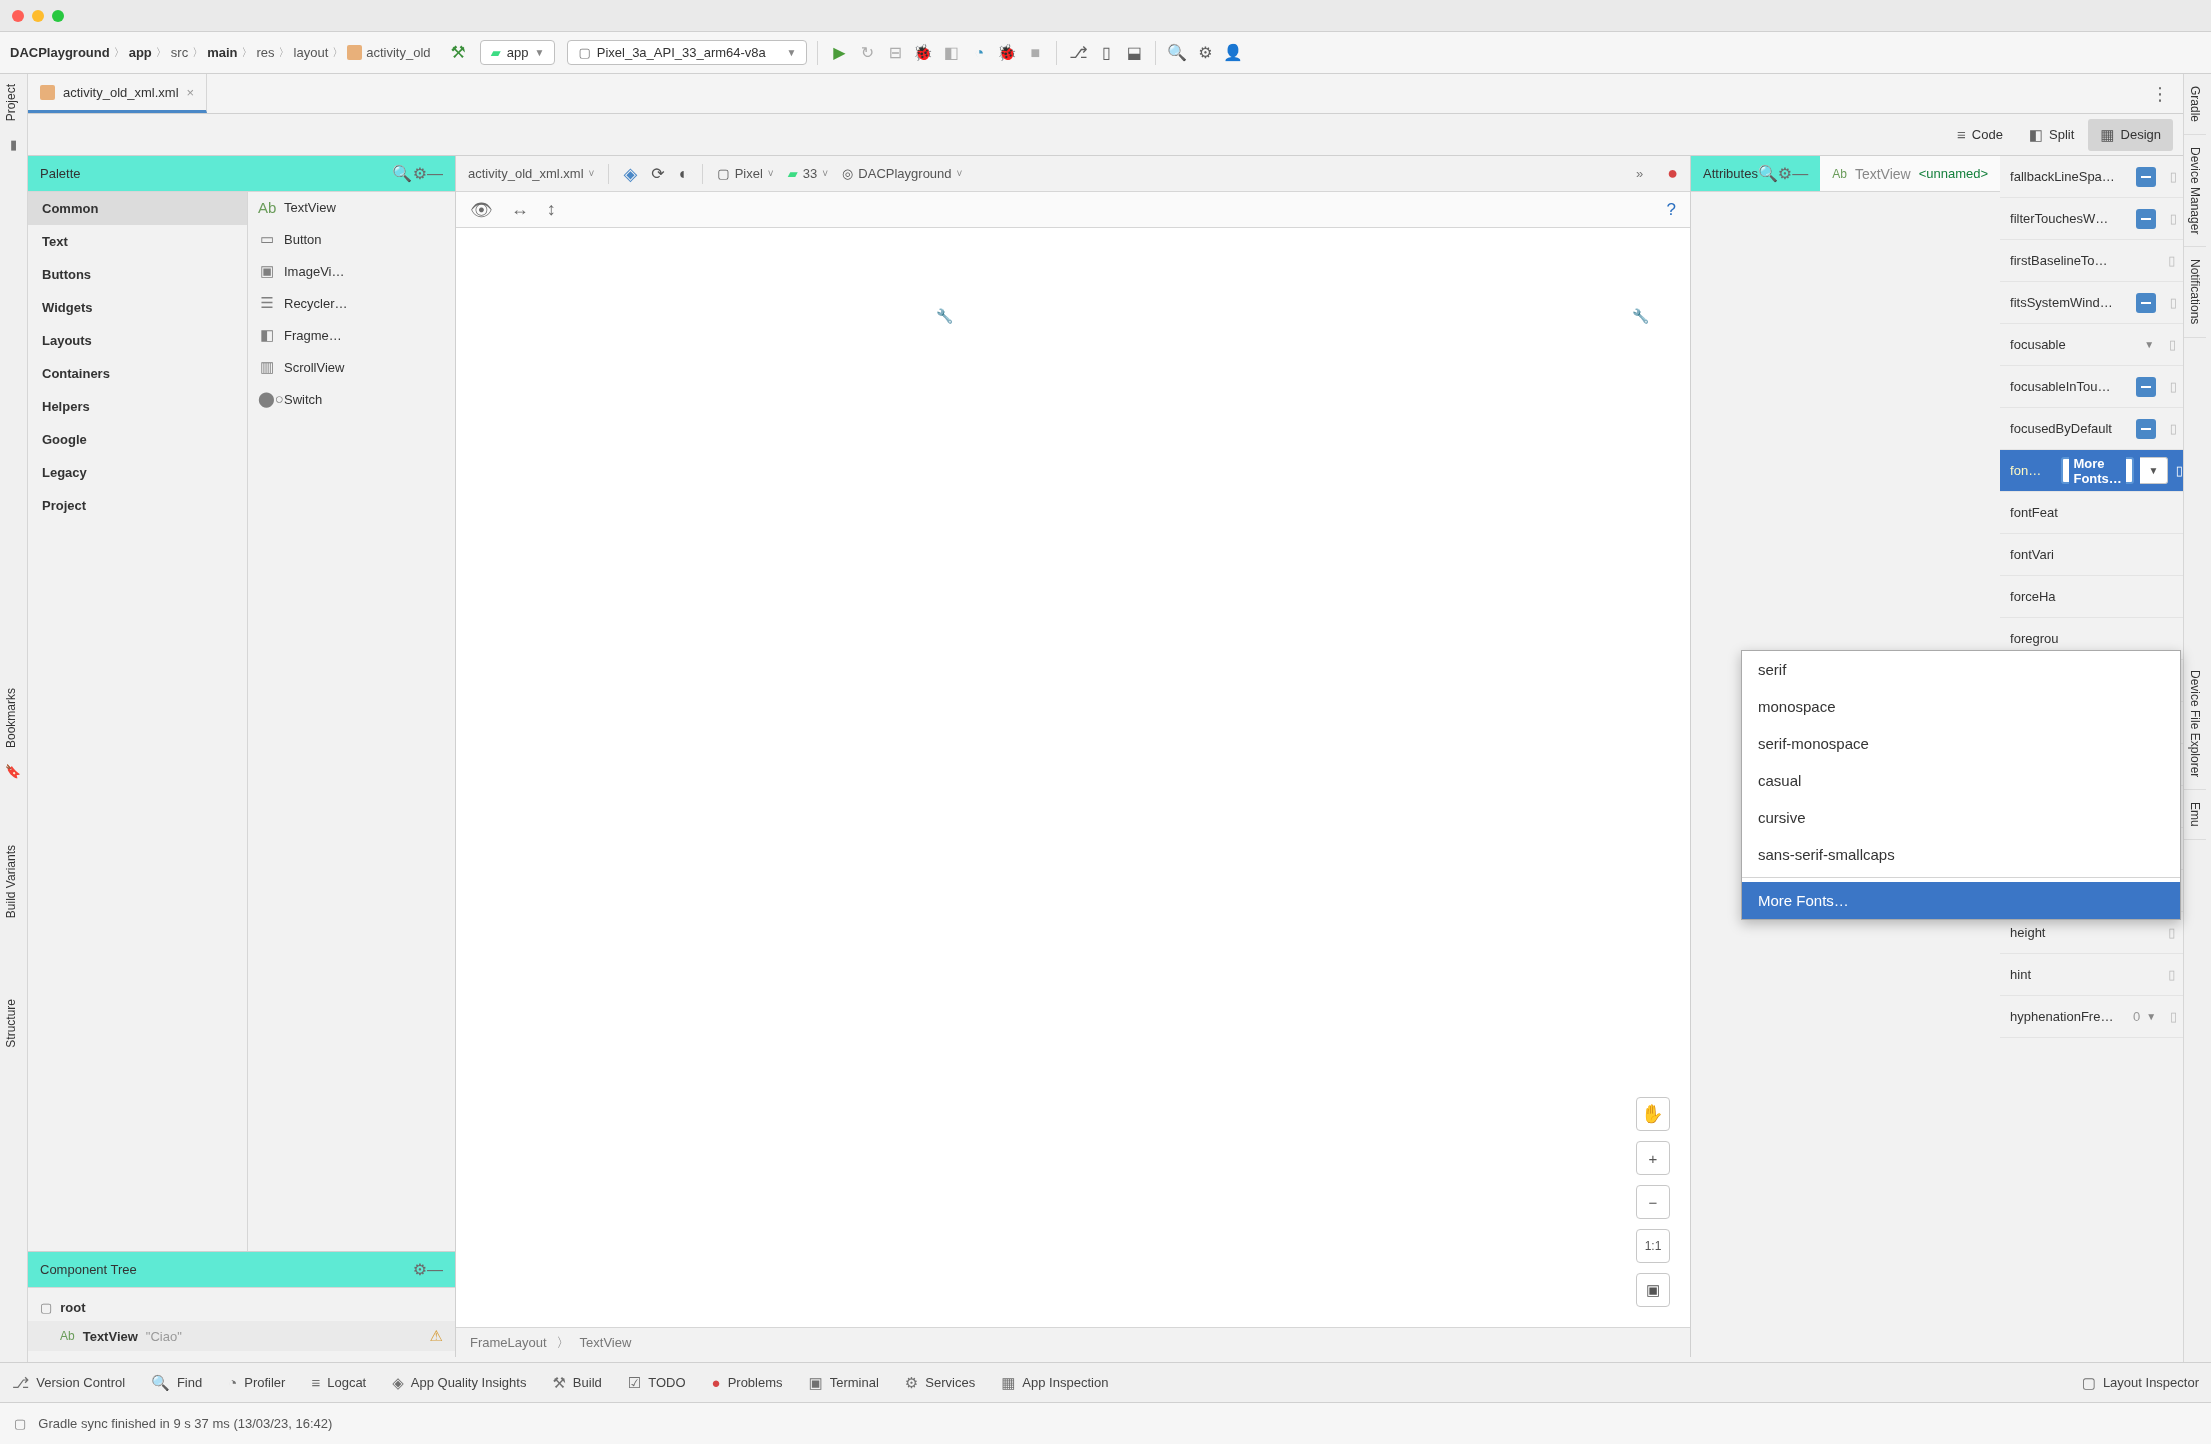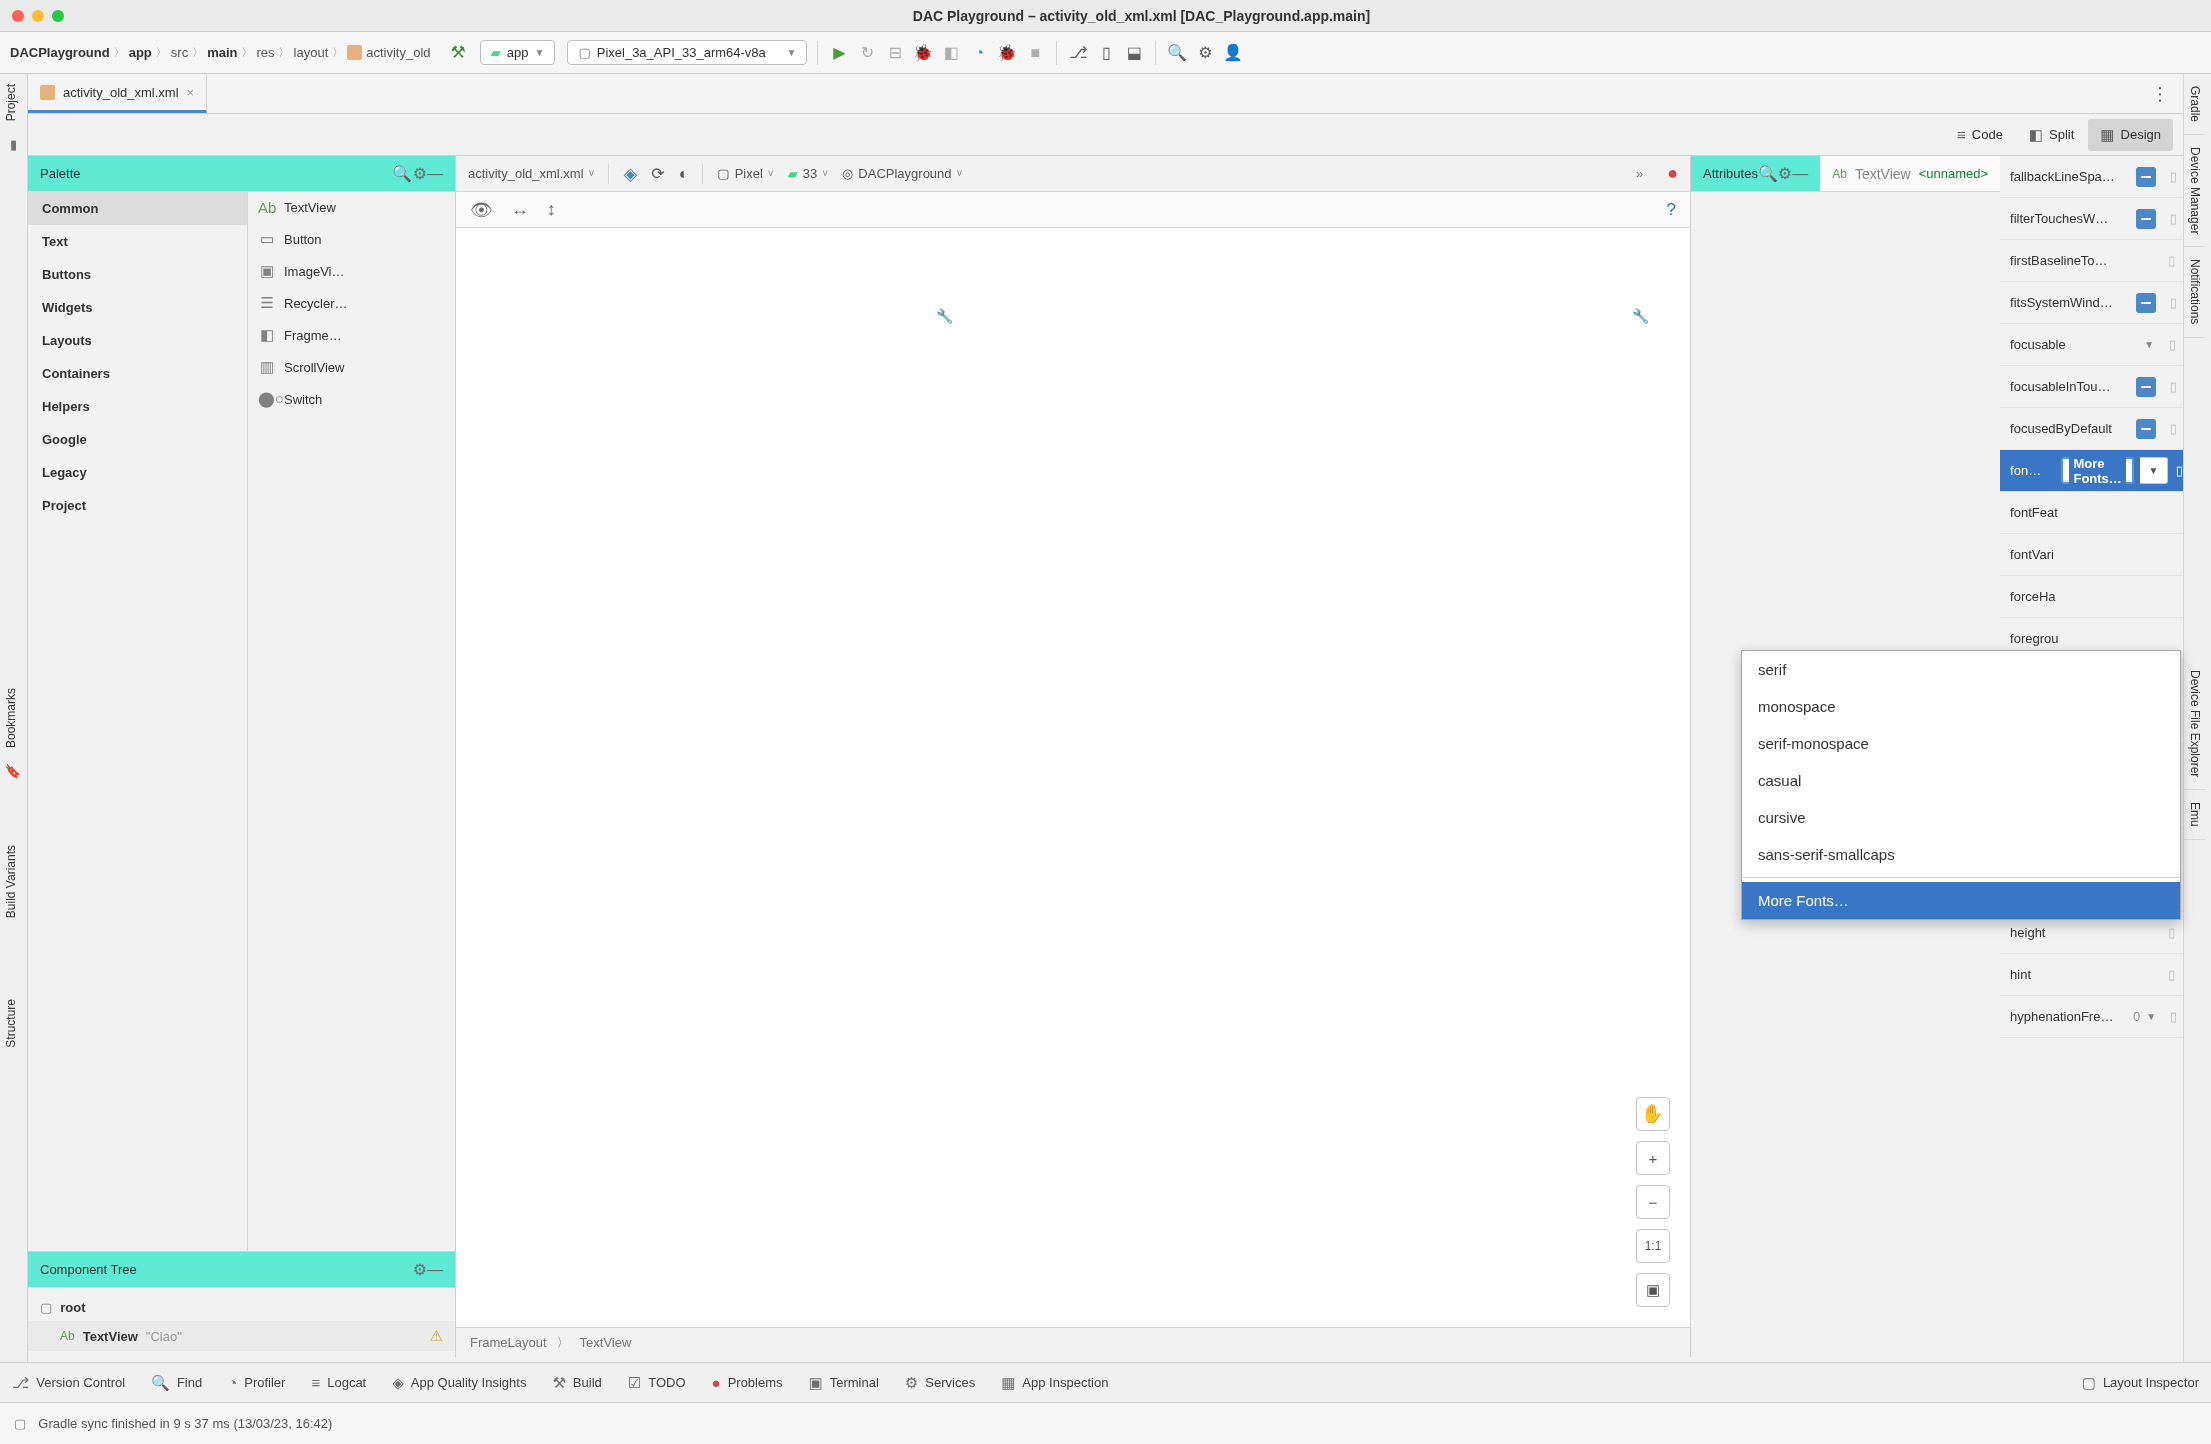--- a/index.html
+++ b/index.html
@@ -139,21 +139,20 @@
 </style>
 </head>
 <body>
 
 <div class="titlebar">
   <div class="traffic-lights">
     <div class="tl red"></div>
     <div class="tl yellow"></div>
     <div class="tl green"></div>
   </div>
-  <div class="wintitle">DAC Playground – activity_old_xml.xml [DAC_Playground.app.main]</div>
 </div>
 
 <div class="maintoolbar">
   <div class="breadcrumbs">
     <span class="crumb">DACPlayground</span>
       <span class="chev">〉</span>
     <span class="crumb">app</span>
       <span class="chev">〉</span>
     <span class="crumb light">src</span>
       <span class="chev">〉</span>

